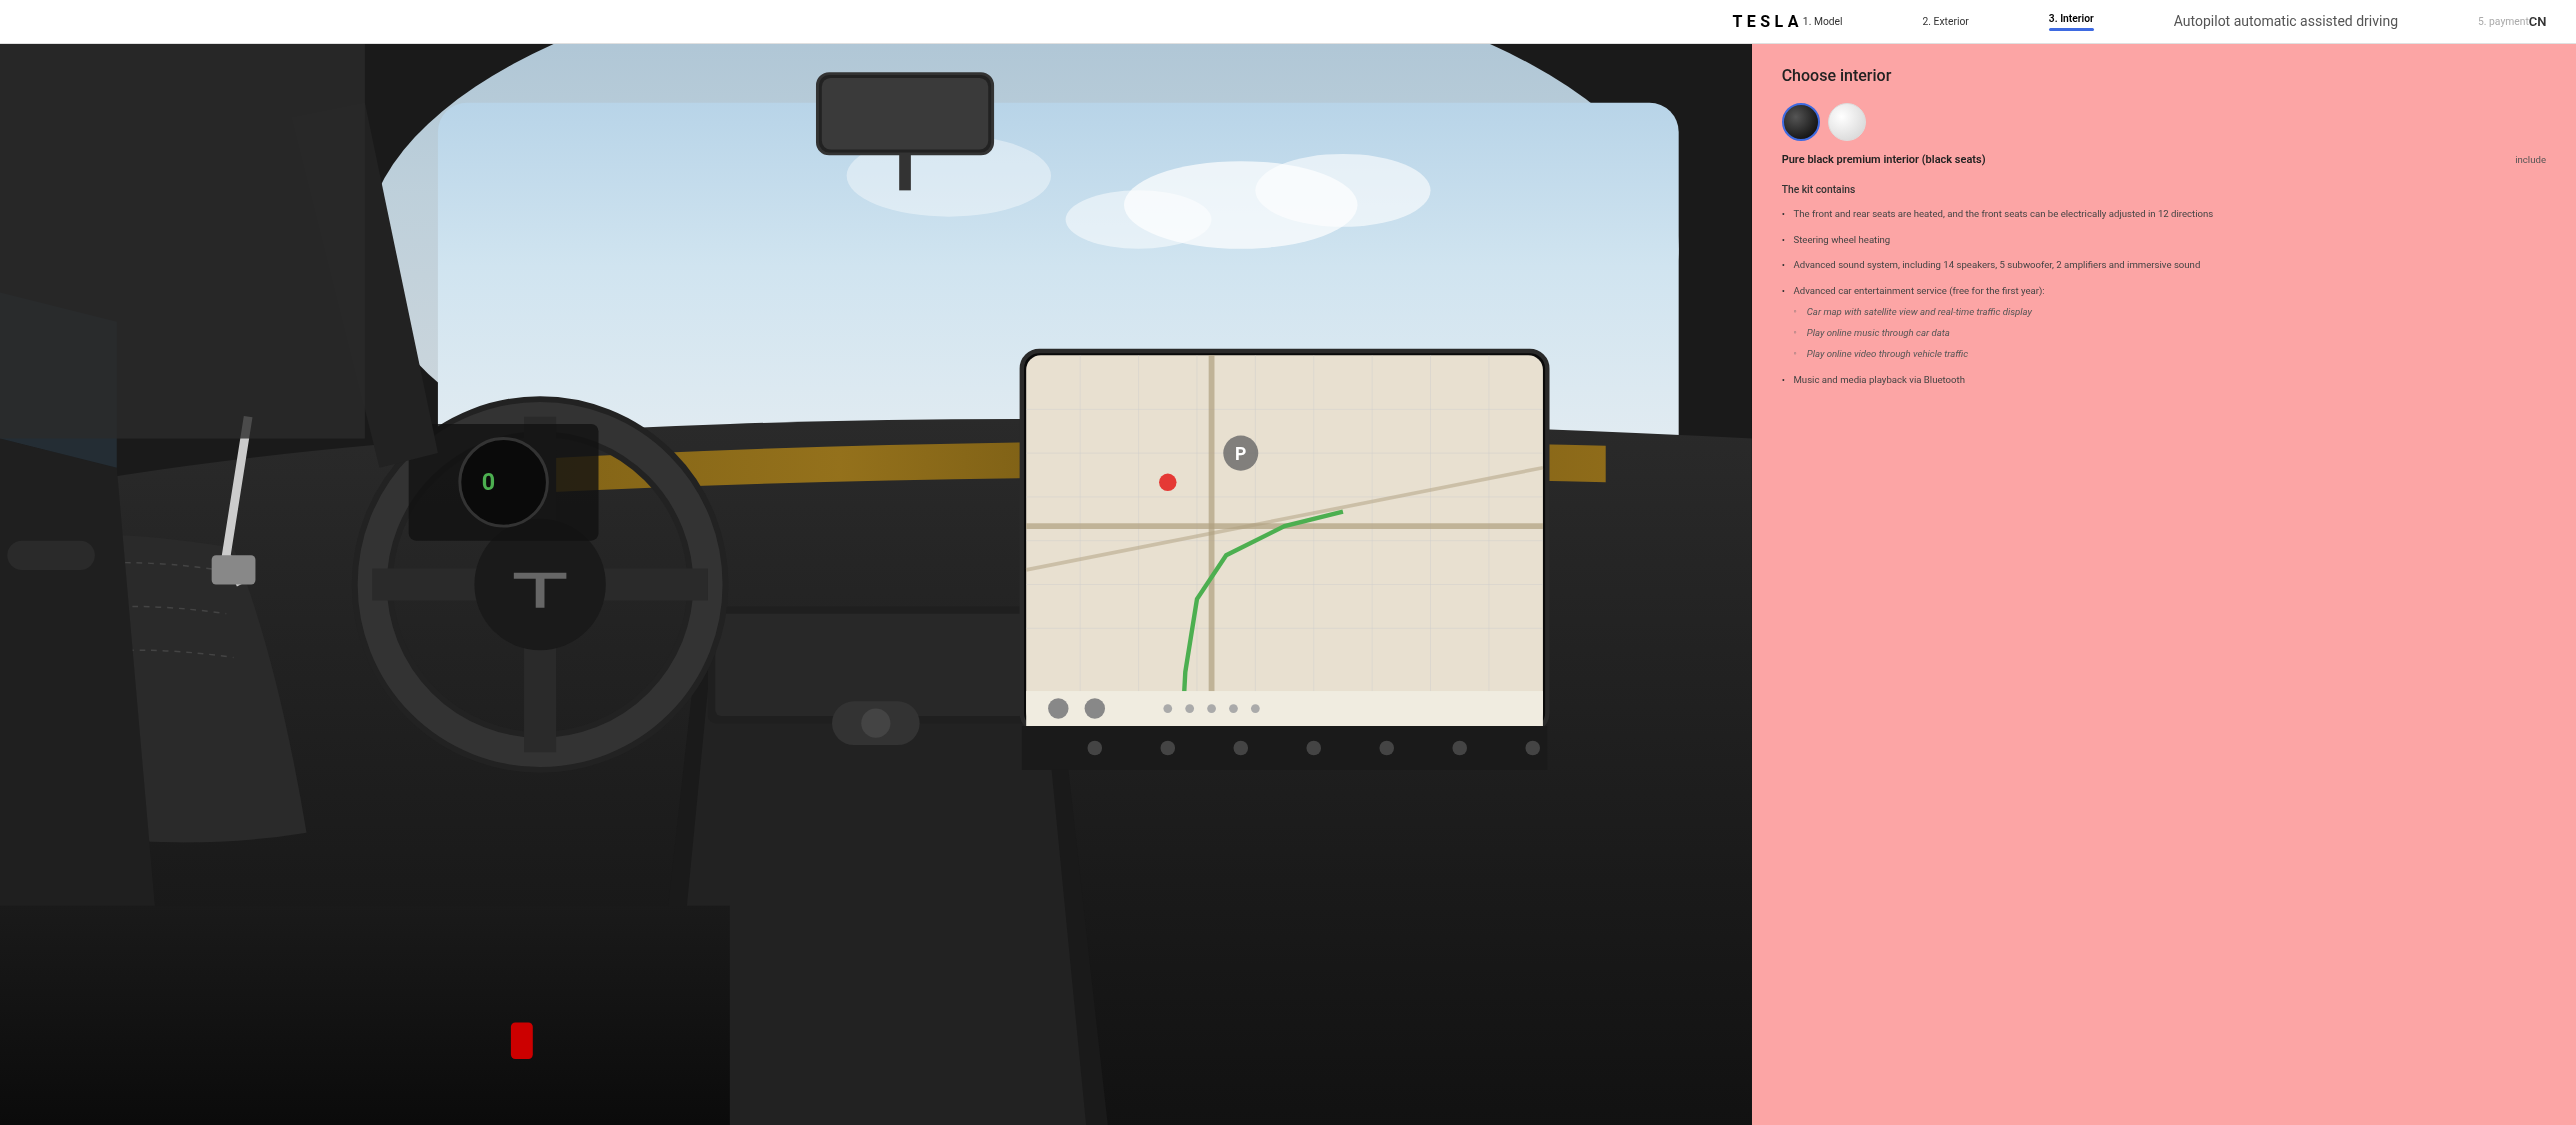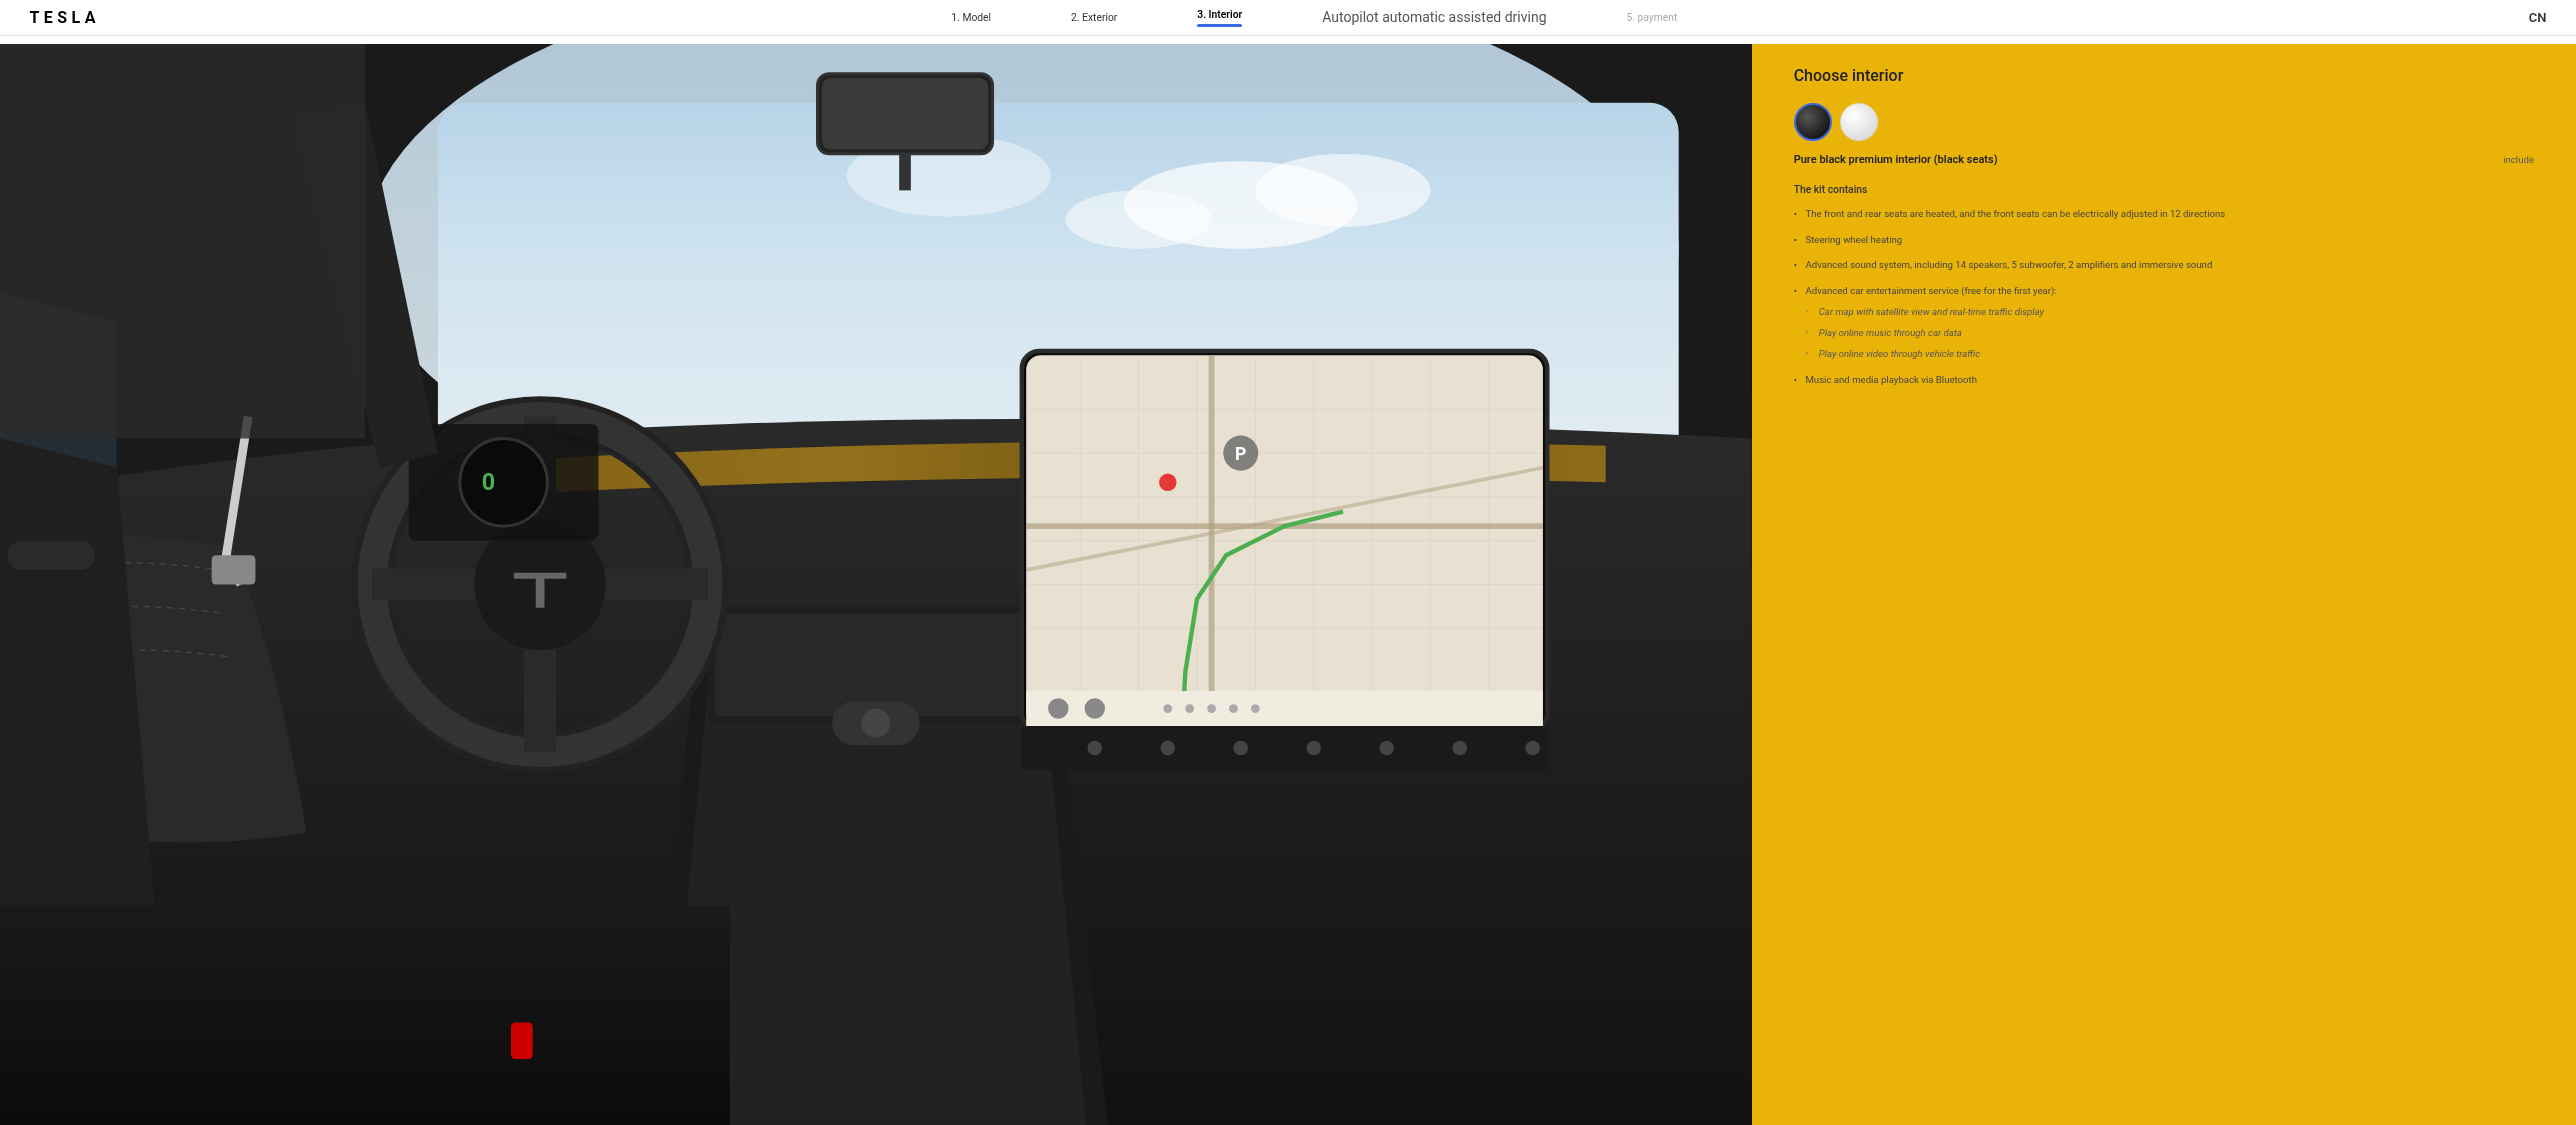--- a/index.html
+++ b/index.html
@@ -9,25 +9,25 @@
       background: #fff;
       overflow-x: hidden;
     }
 
     
     .header {
       position: fixed;
       top: 0;
       left: 0;
       right: 0;
-      height: 36px;
+      height: 44px;
       background: rgba(255,255,255,0.95);
       display: flex;
       align-items: center;
-      justify-content: space-between;
+      justify-content: flex-end;
       padding: 0 29.5px;
       z-index: 100;
       border-bottom: 0.7px solid #e0e0e0;
     }
 
     .header-logo {
       font-size: 16px;
       font-weight: 700;
       letter-spacing: 4.4px;
       color: #000;
@@ -105,22 +105,22 @@
         #0d0d0d 60%,
         #1a1a1a 100%
       );
       position: relative;
       overflow: hidden;
     }
 
     
     .config-panel {
       flex: 0 0 32%;
-      background: #eab308;
-      padding: 22px 42px;
+      background: #fca5a5;
+      padding: 22px 30px;
       overflow-y: auto;
       max-height: calc(100vh - 44px);
     }
 
     .config-section-title {
       font-size: 16px;
       font-weight: 500;
       color: #222;
       margin-bottom: 17.7px;
     }

